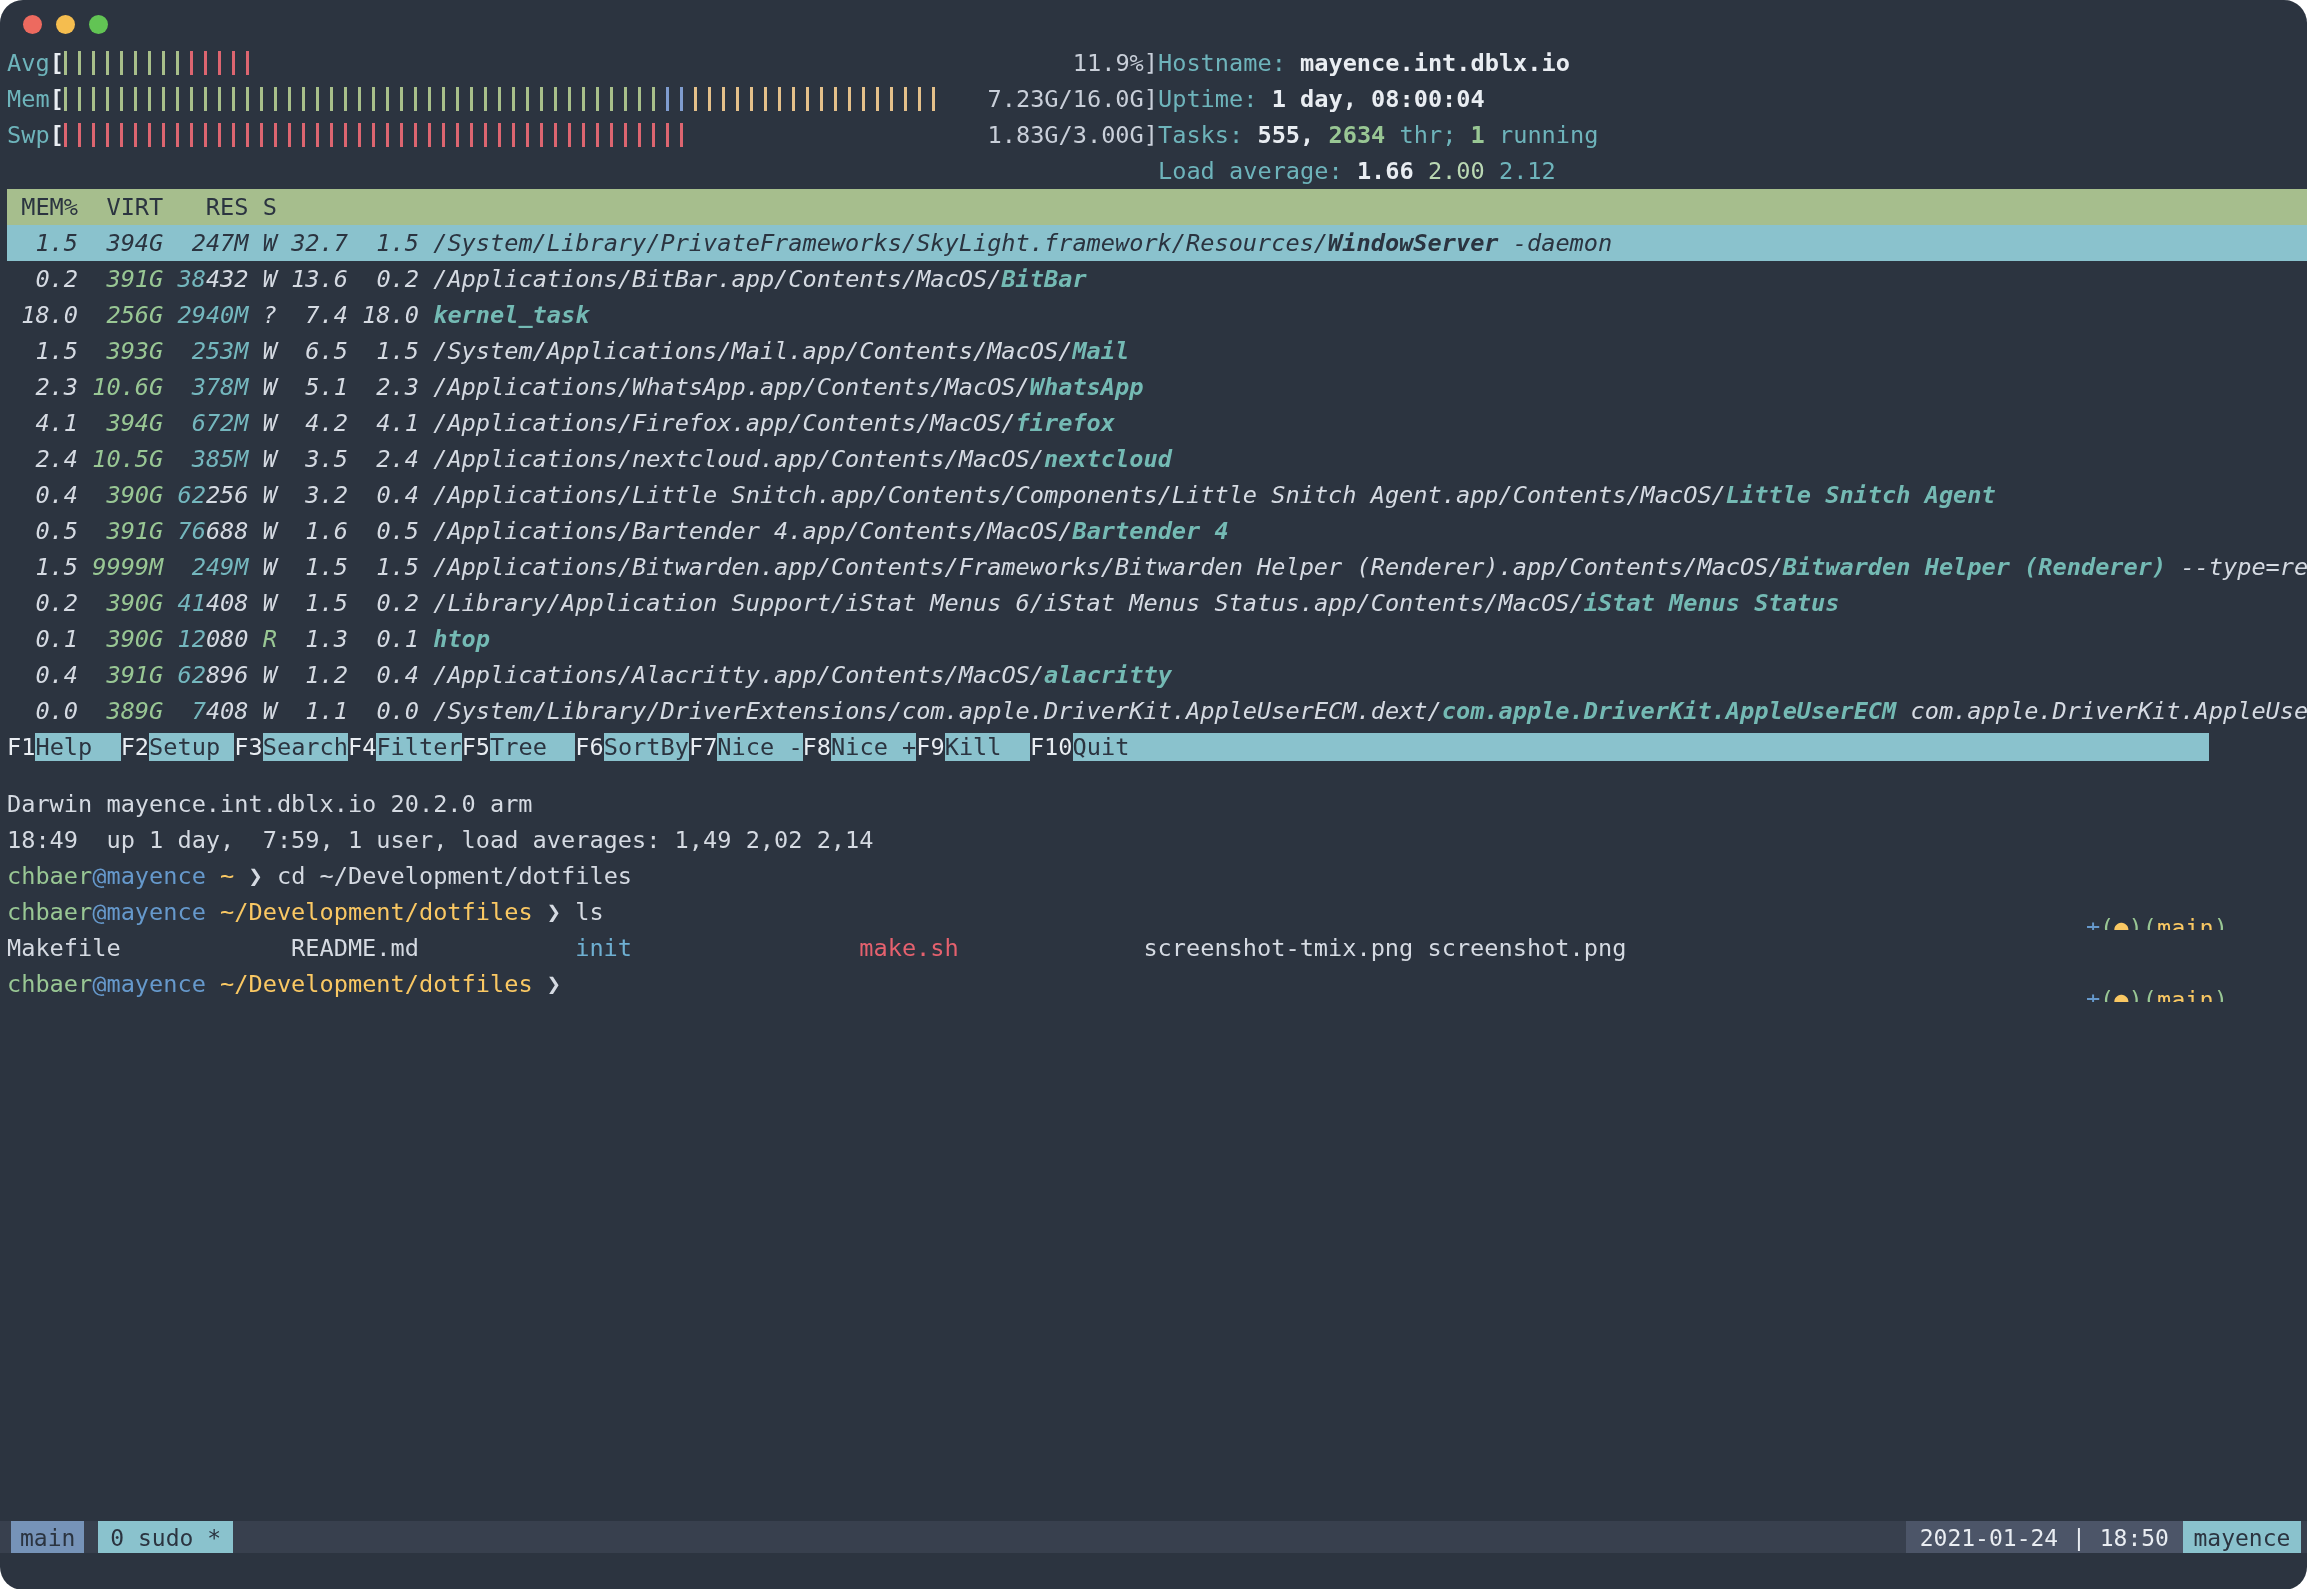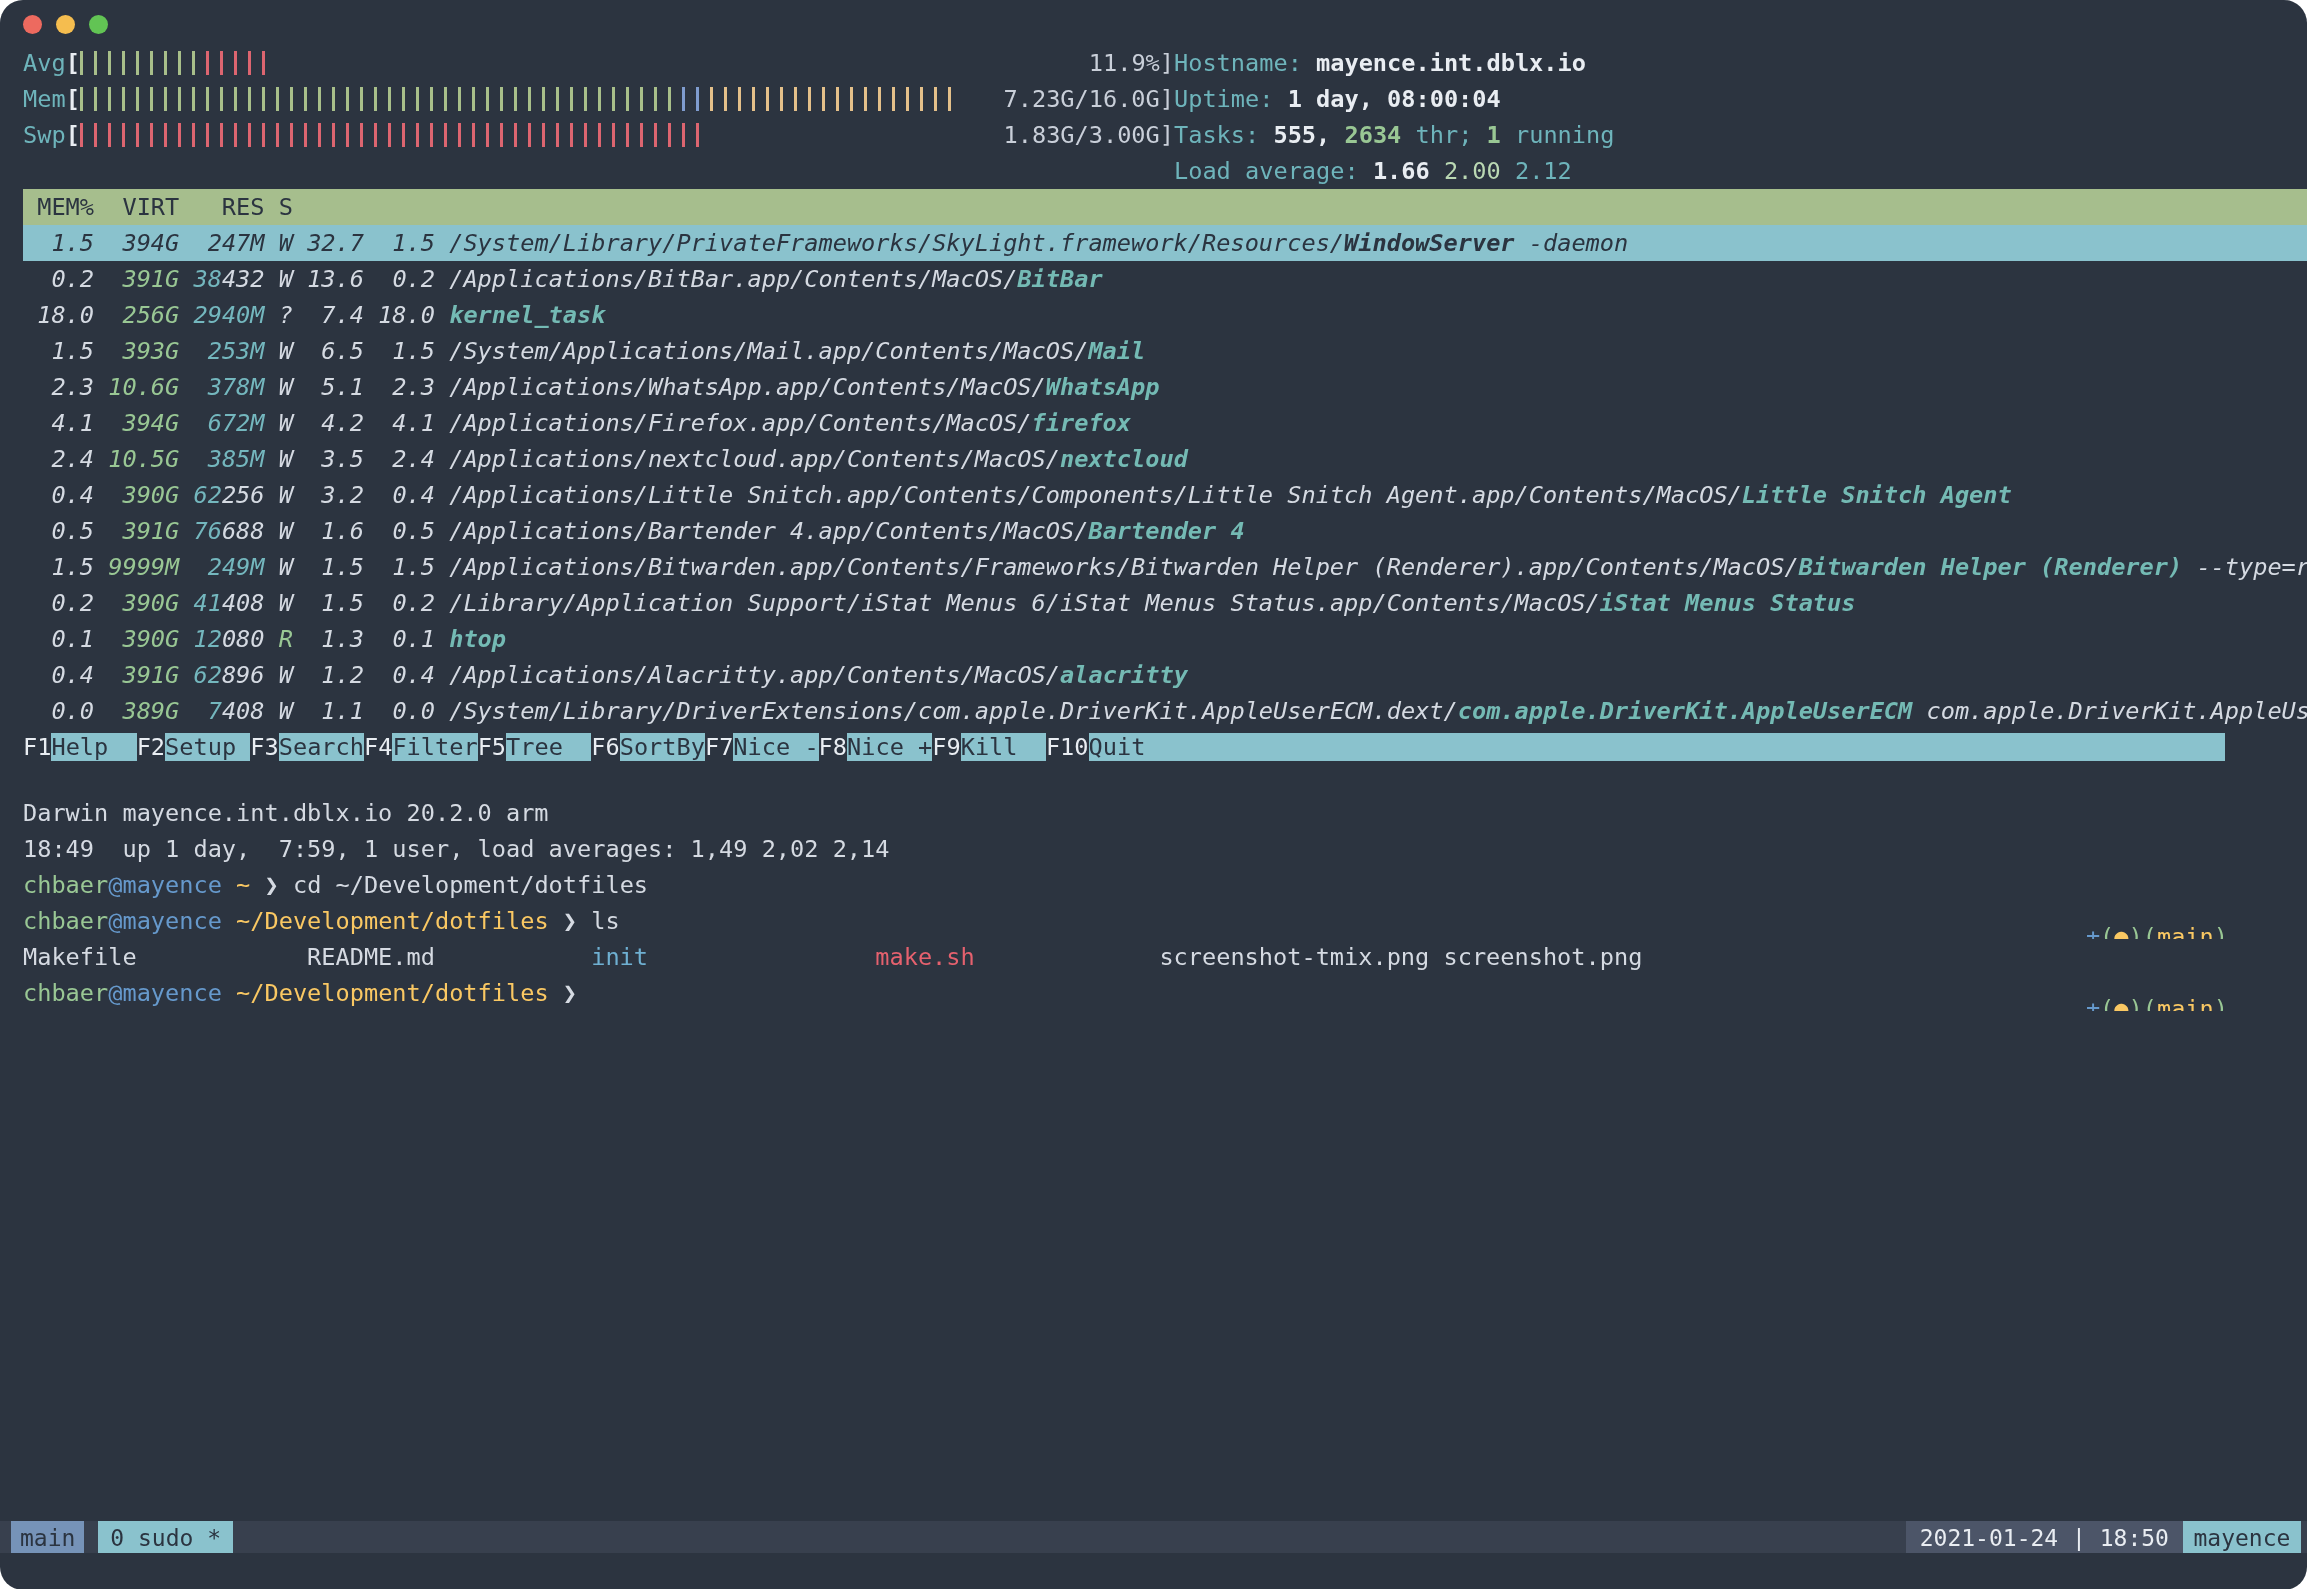--- a/index.html
+++ b/index.html
@@ -10,21 +10,21 @@
   }
   html,body{margin:0;padding:0;background:#ffffff;}
   .window{
     position:relative; width:2307px; height:1590px; background:var(--bg);
     border-radius:23px; overflow:hidden;
     font-family:"DejaVu Sans Mono", monospace; font-size:23.6px; color:var(--fg);
   }
   .titlebar{height:45px; position:relative;}
   .dot{position:absolute; top:15px; width:19px; height:19px; border-radius:50%;}
   .dot.r{left:23px; background:#ed6a5f;} .dot.y{left:56px; background:#f5bd4f;} .dot.g{left:89px; background:#62c454;}
-  .term{padding-left:23px;}
+  .term{padding-left:7px;}
   .line{height:36px; line-height:36px; white-space:pre; overflow:hidden; position:relative;}
   .hdr-grid{display:flex;}
   .meters{width:1151px;}
   .meter{display:flex; align-items:center;}
   .mlabel{color:var(--cyan);}
   .mbrk{color:var(--bfg); font-weight:bold;}
   .bars{flex:1; display:flex; align-items:center; height:36px; overflow:hidden;}
   .bar{width:3.5px; height:23.6px; margin-right:10.5px; flex:none;}
   .bar.mgreen{background:#a8bf8a;} .bar.mred{background:#dd6570;}
   .bar.mblue{background:#7f9ccf;} .bar.mtan{background:#e4c08a;}
@@ -40,21 +40,21 @@
   .ptable-hdr span{white-space:pre;}
   .hdrsel{background:var(--sel);}
   .hdrfill{flex:1;}
   .prow{display:flex; height:36px; line-height:36px; overflow:hidden;font-style:italic;}
   .prow span{white-space:pre; flex:none;}
   .prow.sel{background:var(--sel);}
   .prow.sel span{color:var(--dark) !important;}
   .fnbar{height:36px; line-height:36px; white-space:pre; overflow:hidden; display:flex;}
   .fk{color:var(--bfg); white-space:pre;margin-top:25px;}
   .fl{background:var(--sel); color:var(--dark); white-space:pre;}
-  .shell{margin-top:30px;}
+  .shell{margin-top:21px;}
   .rightseg{position:absolute; right:79px; top:16px;}
   .tmuxbar{
     position:absolute; top:1521px; left:0; width:100%; height:32px; background:var(--barbg);
     display:flex; align-items:center; font-size:23px; line-height:32px;
   }
   .chip{height:32px; line-height:34px; white-space:pre; flex:none;}
   .chip-main{margin-left:11.3px; background:var(--chipblue); color:var(--dark); padding:0 8.7px;}
   .chip-sudo{margin-left:14px; background:var(--sel); color:var(--dark); padding:0 12.2px;}
   .spacer{flex:1;}
   .chip-date{background:var(--chipgray); color:var(--bfg); padding:0 14px;}

